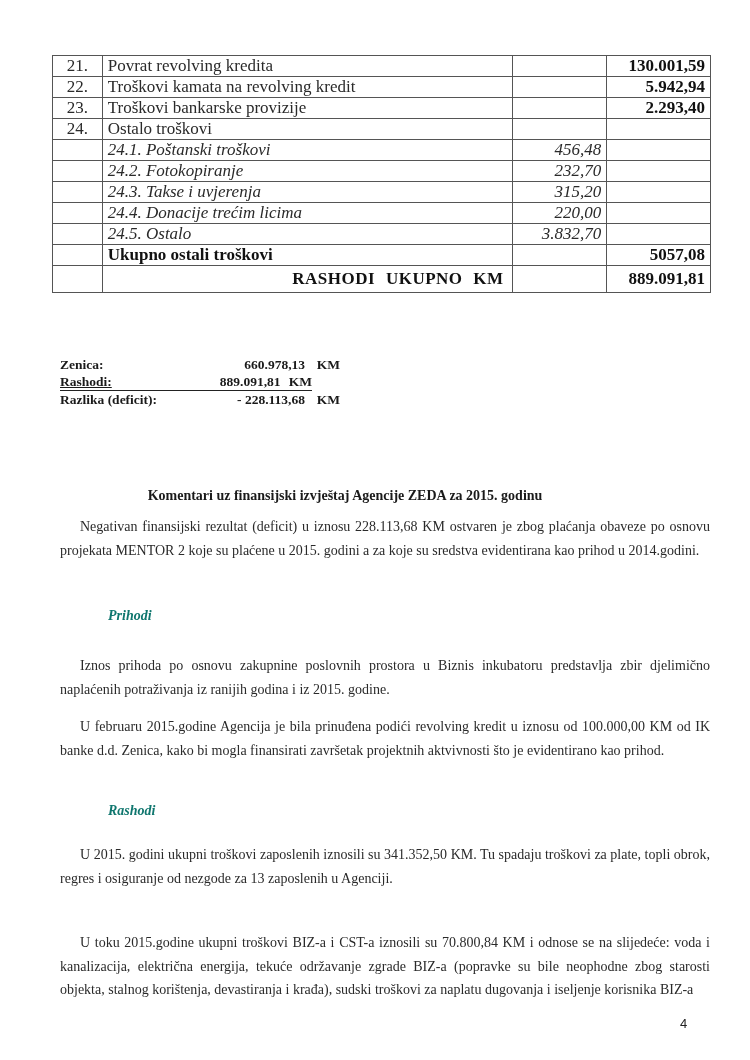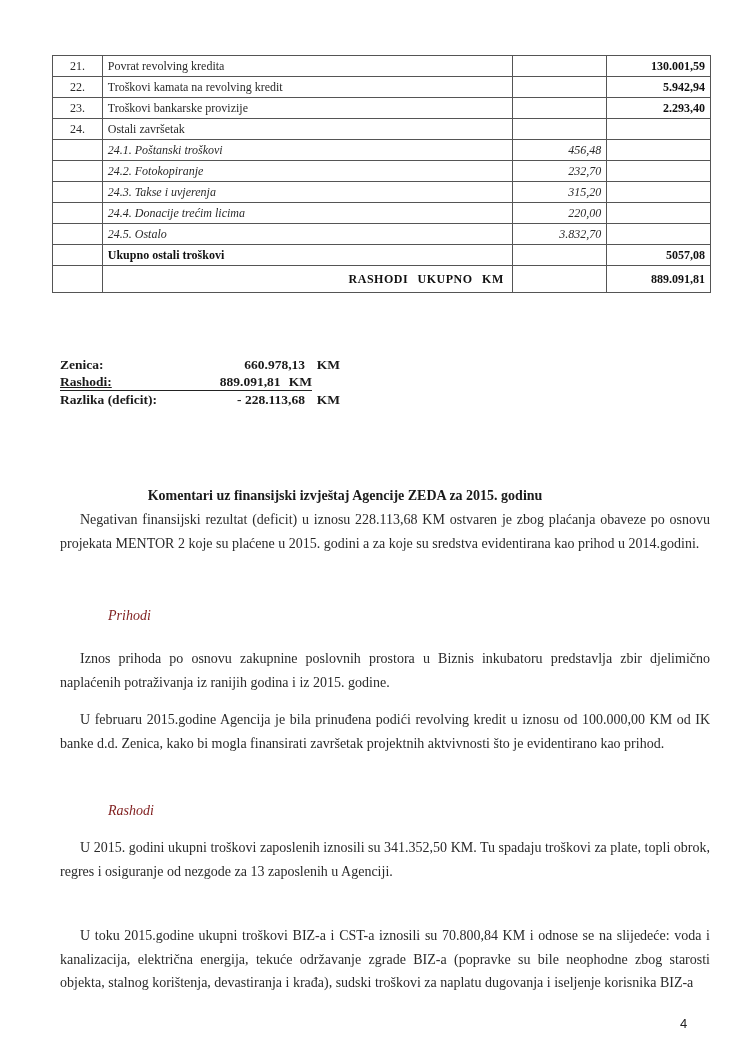--- a/index.html
+++ b/index.html
@@ -20,21 +20,21 @@
     left: 0; top: 0;
     width: 750px; height: 1060px;
   }
   
   table.fin {
     position: absolute;
     left: 52px;
     top: 55px;
     width: 659px;
     border-collapse: collapse;
-    font-size: 12px;
+    font-size: 17px;
     color: #2a2a2a;
   }
   table.fin td {
     border: 1px solid #555;
     height: 20px;
     padding: 0 5px;
     line-height: 20px;
     vertical-align: middle;
     white-space: nowrap;
   }
@@ -82,28 +82,29 @@
 
   .para {
     position: absolute;
     left: 60px;
     width: 650px;
     font-size: 14px;
     line-height: 23.5px;
     text-align: justify;
     color: #2a2a2a;
     text-indent: 20px;
+    margin-top: 7px;
   }
   .subhead {
     position: absolute;
     left: 108px;
     font-size: 14px;
-    font-weight: normal;
+    font-weight: bold;
     font-style: italic;
-    color: #7f1d1d;
+    color: #0f766e;
   }
   .page-number {
     position: absolute;
     left: 680px;
     top: 1016px;
     font-family: "Liberation Sans", "DejaVu Sans", sans-serif;
     font-size: 13px;
     color: #222;
   }
 </style>
@@ -127,21 +128,21 @@
         <td class="tot">5.942,94</td>
       </tr>
       <tr>
         <td class="num">23.</td>
         <td class="desc">Troškovi bankarske provizije</td>
         <td class="sub"></td>
         <td class="tot">2.293,40</td>
       </tr>
       <tr>
         <td class="num">24.</td>
-        <td class="desc">Ostali završetak</td>
+        <td class="desc">Ostalo troškovi</td>
         <td class="sub"></td>
         <td class="tot"></td>
       </tr>
       <tr>
         <td class="num"></td>
         <td class="desc italic">24.1. Poštanski troškovi</td>
         <td class="sub">456,48</td>
         <td class="tot"></td>
       </tr>
       <tr>

